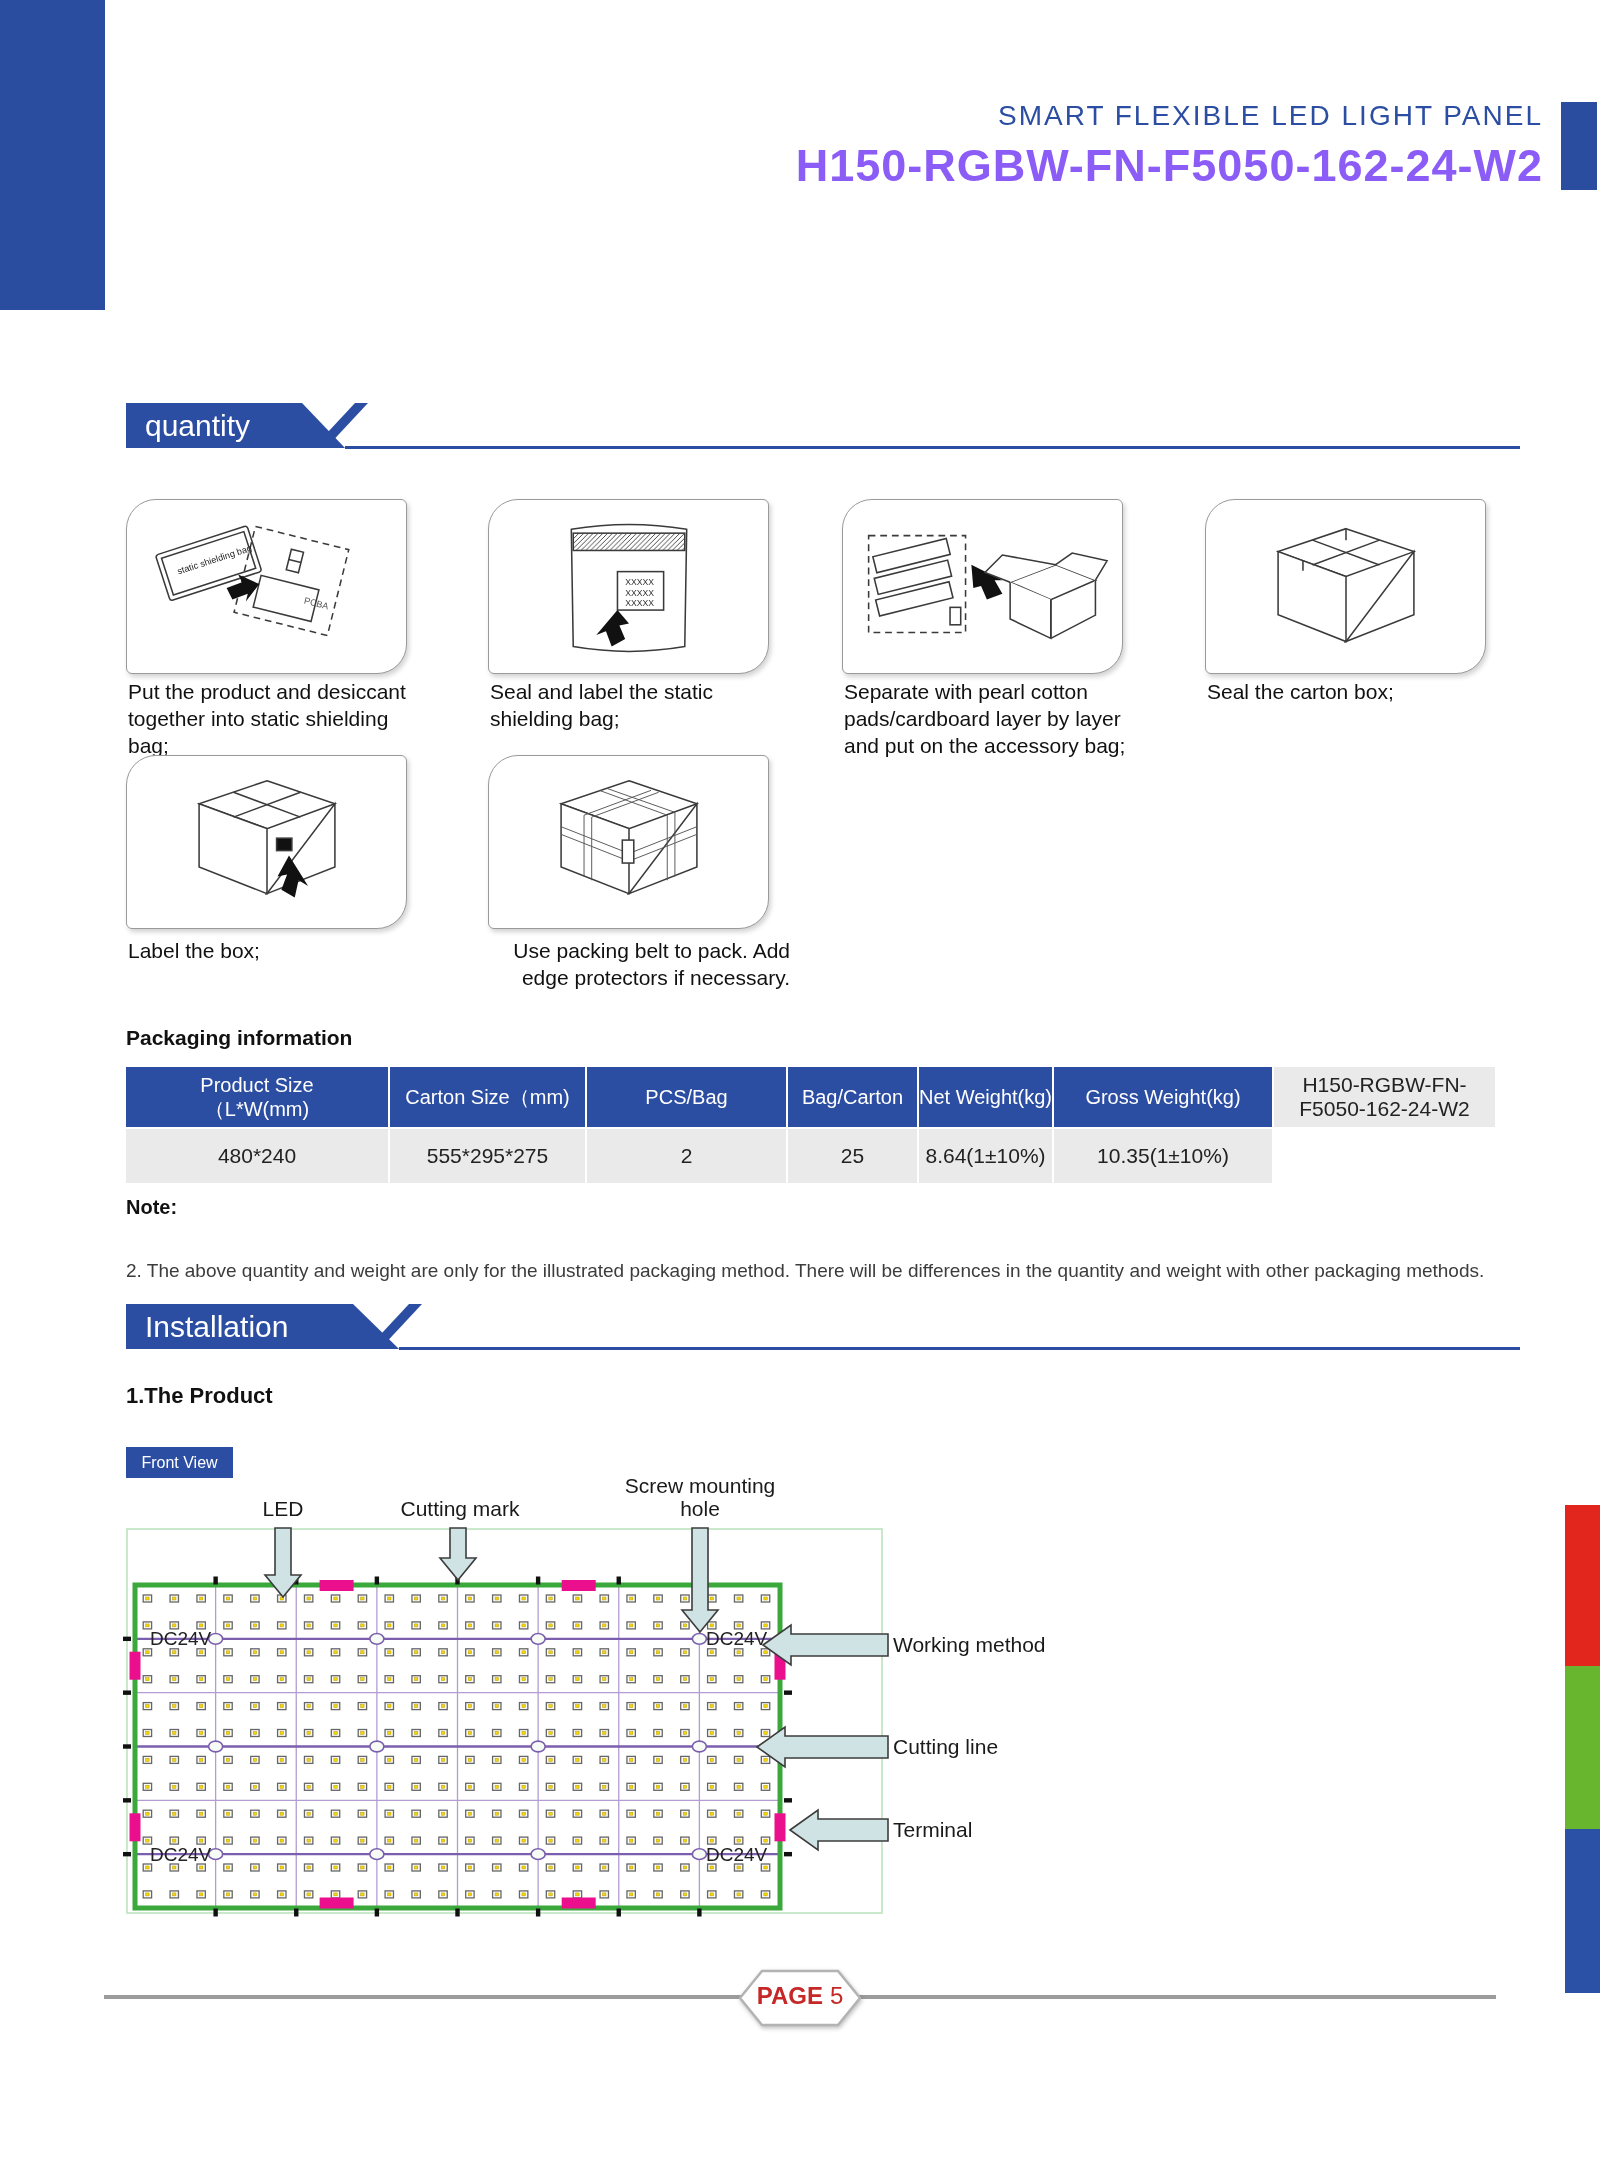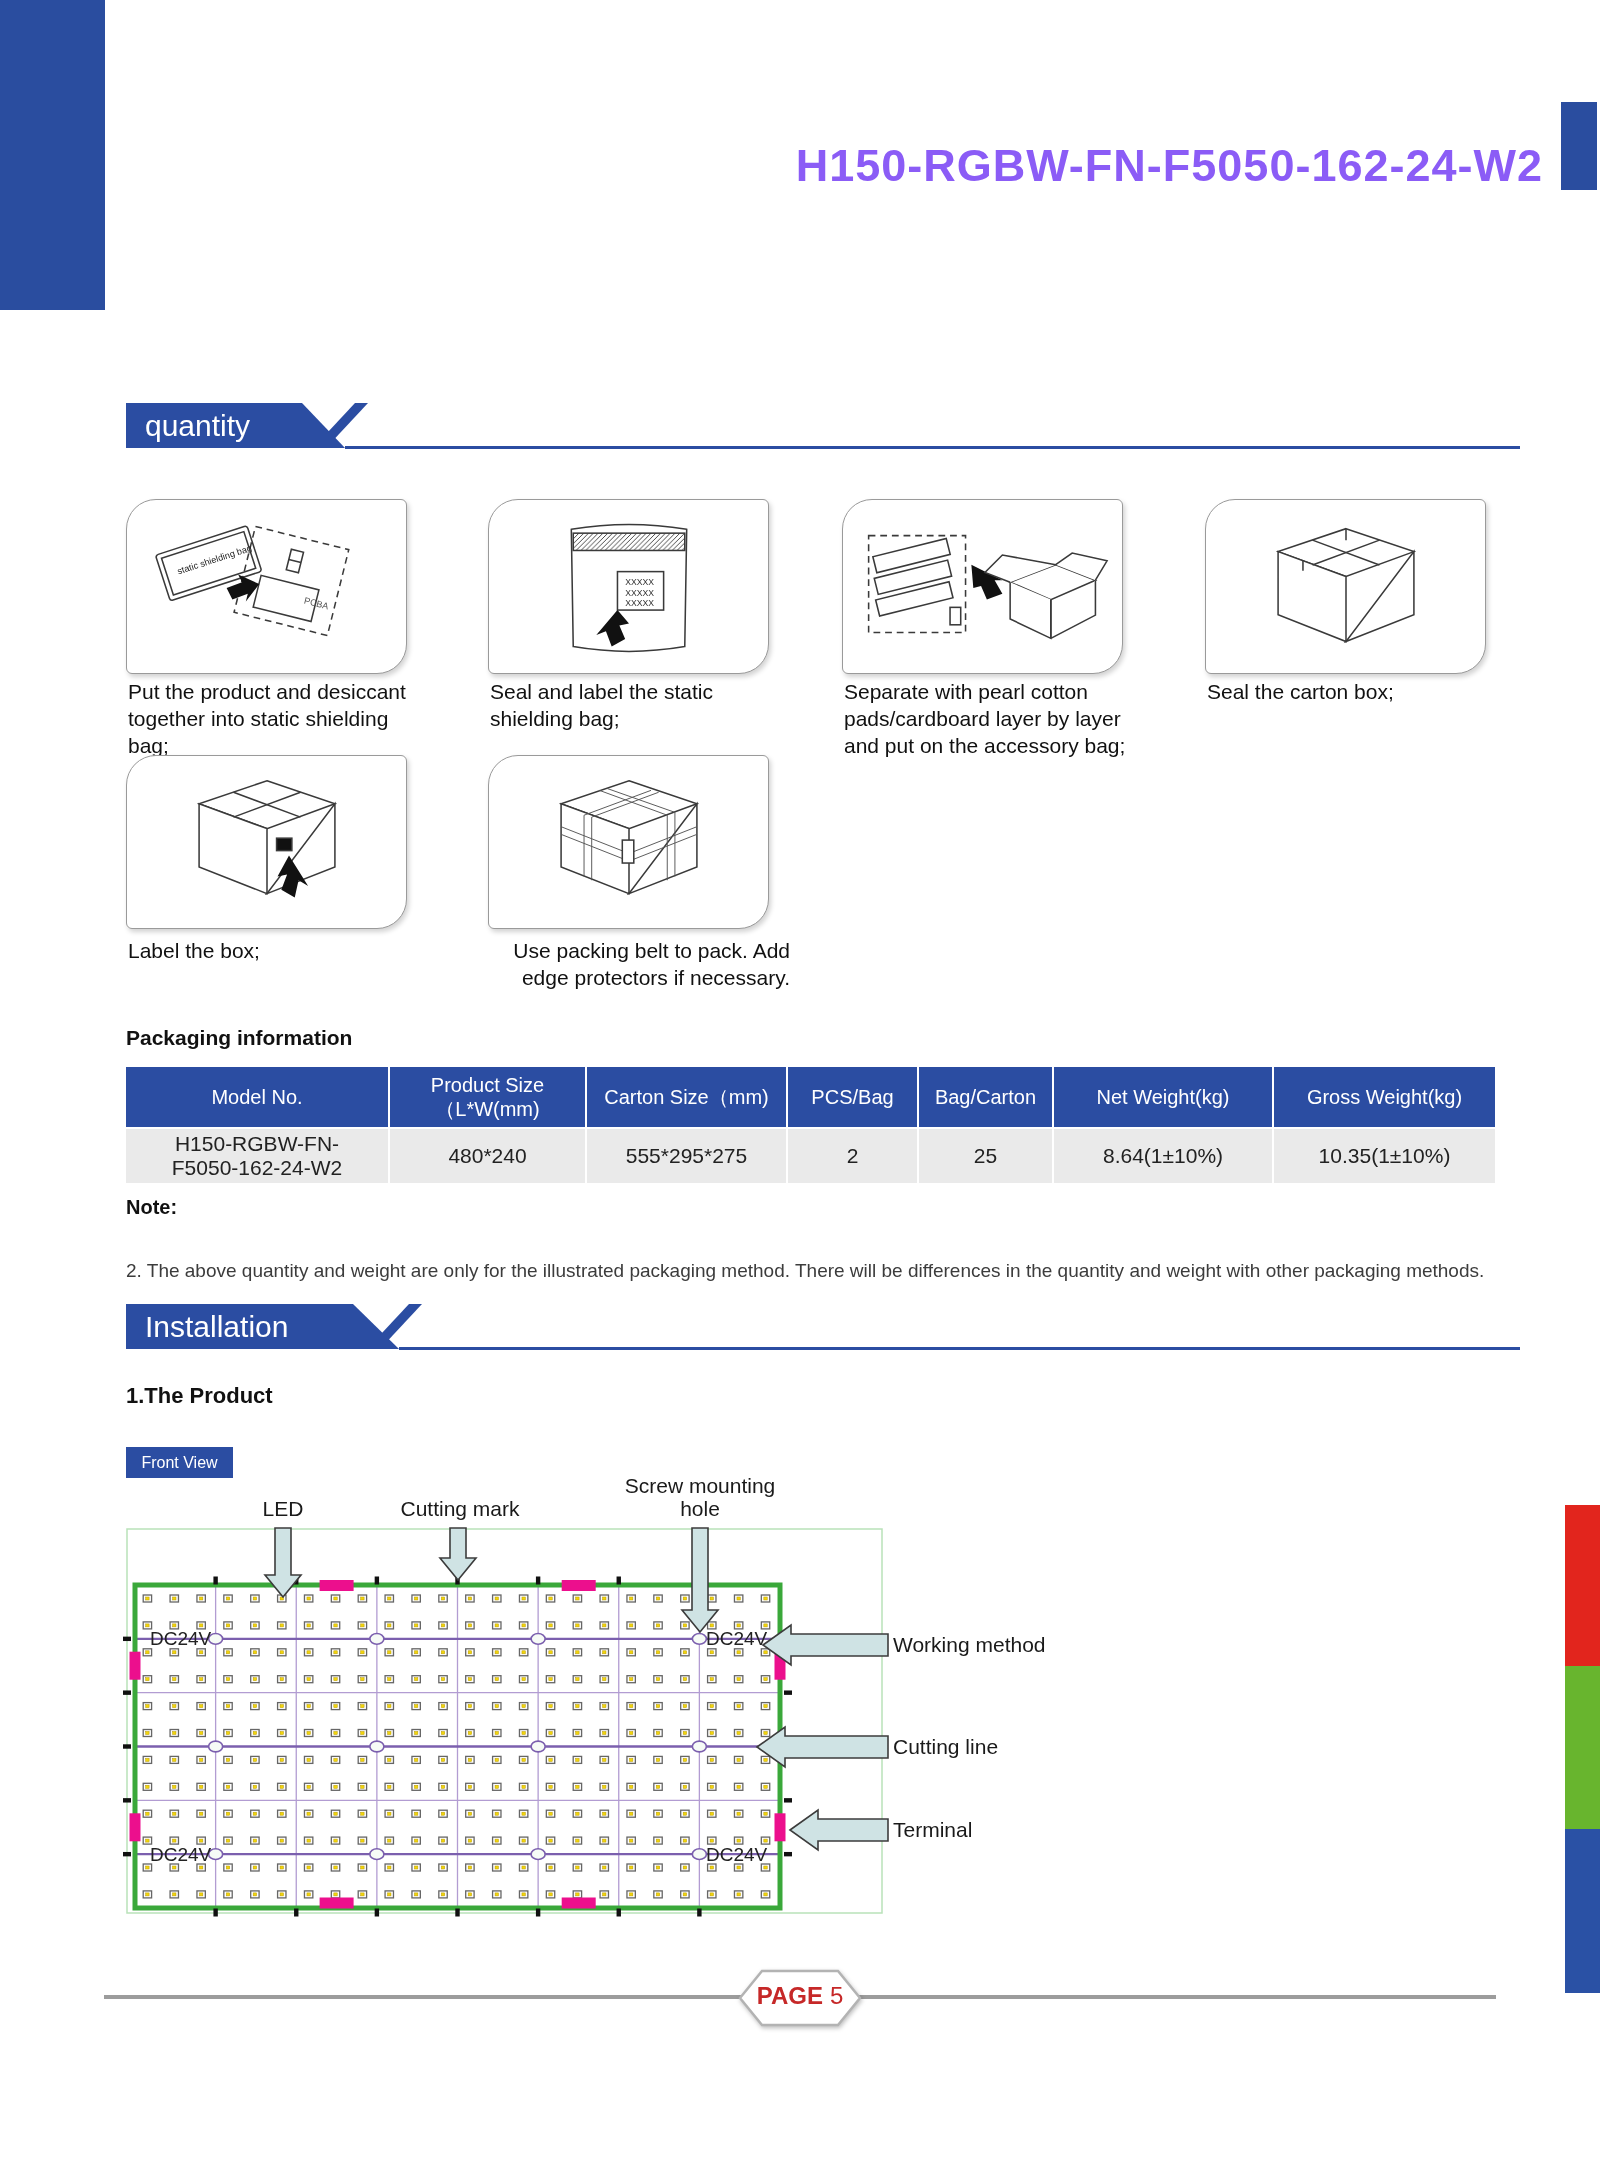--- a/index.html
+++ b/index.html
@@ -36,20 +36,21 @@
   .page-badge-text{font-size:24px;color:#c62828;}
   
   .bar{width:35px;position:absolute;left:1565px;}
 </style>
 </head>
 <body>
 
 <div id="page">
 
   <div class="abs corner-blue" style="left:0;top:0;width:105px;height:310px;"></div>
+  <div class="abs subtitle" style="left:700px;top:100px;width:843px;height:32px;">SMART FLEXIBLE LED LIGHT PANEL</div>
   <div class="abs model-title" style="left:600px;top:140px;width:943px;height:56px;">H150-RGBW-FN-F5050-162-24-W2</div>
   <div class="abs corner-blue" style="left:1561px;top:102px;width:36px;height:88px;"></div>
 
   <div class="abs" style="left:0;top:403px;width:1600px;height:46px;">
     <div class="abs banner-box" style="left:126px;top:0;width:219px;height:45px;clip-path:polygon(0 0,176px 0,219px 100%,0 100%);">quantity</div>
     <div class="abs banner-slash" style="left:355px;top:0;width:13px;height:45px;"></div>
     <div class="abs banner-line" style="left:345px;top:43px;width:1175px;"></div>
   </div>
 
   <div class="abs card" style="left:126px;top:499px;width:279px;height:173px;">
@@ -159,21 +160,20 @@
       </g>
     </svg>
   </div>
   <div class="abs caption pre" style="left:128px;top:937px;width:300px;">Label the box;</div>
   <div class="abs caption pre" style="left:490px;top:937px;width:300px;text-align:right;">Use packing belt to pack. Add
 edge protectors if necessary.</div>
 
   <div class="abs bold" style="left:126px;top:1026px;font-size:21px;">Packaging information</div>
 
   <div id="pk-table" class="abs" style="left:126px;top:1067px;">
-    <div class="th pre">Model No.</div>
     <div class="th pre">Product Size
 （L*W(mm)</div>
     <div class="th pre">Carton Size（mm)</div>
     <div class="th pre">PCS/Bag</div>
     <div class="th pre">Bag/Carton</div>
     <div class="th pre">Net Weight(kg)</div>
     <div class="th pre">Gross Weight(kg)</div>
     <div class="td pre">H150-RGBW-FN-
 F5050-162-24-W2</div>
     <div class="td">480*240</div>

